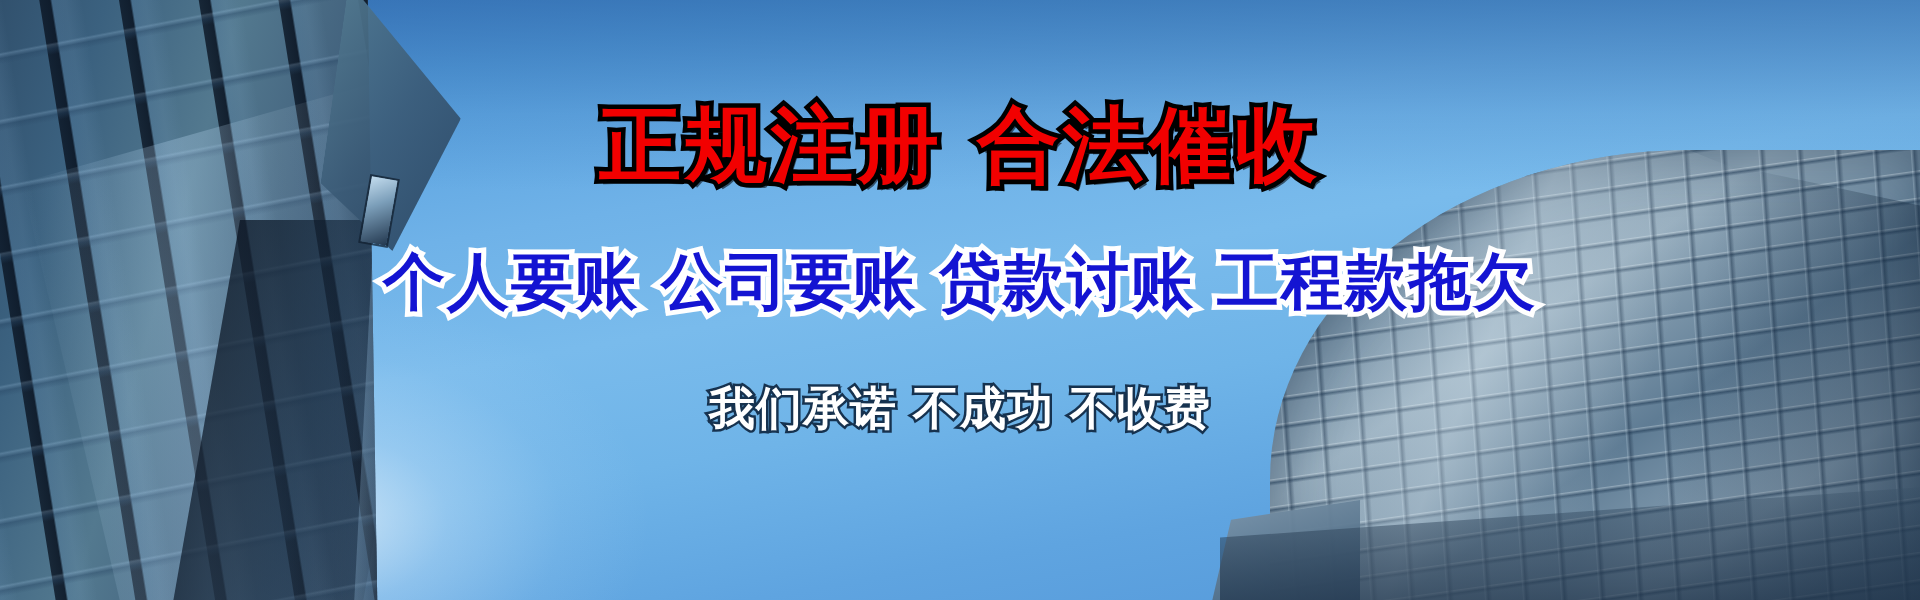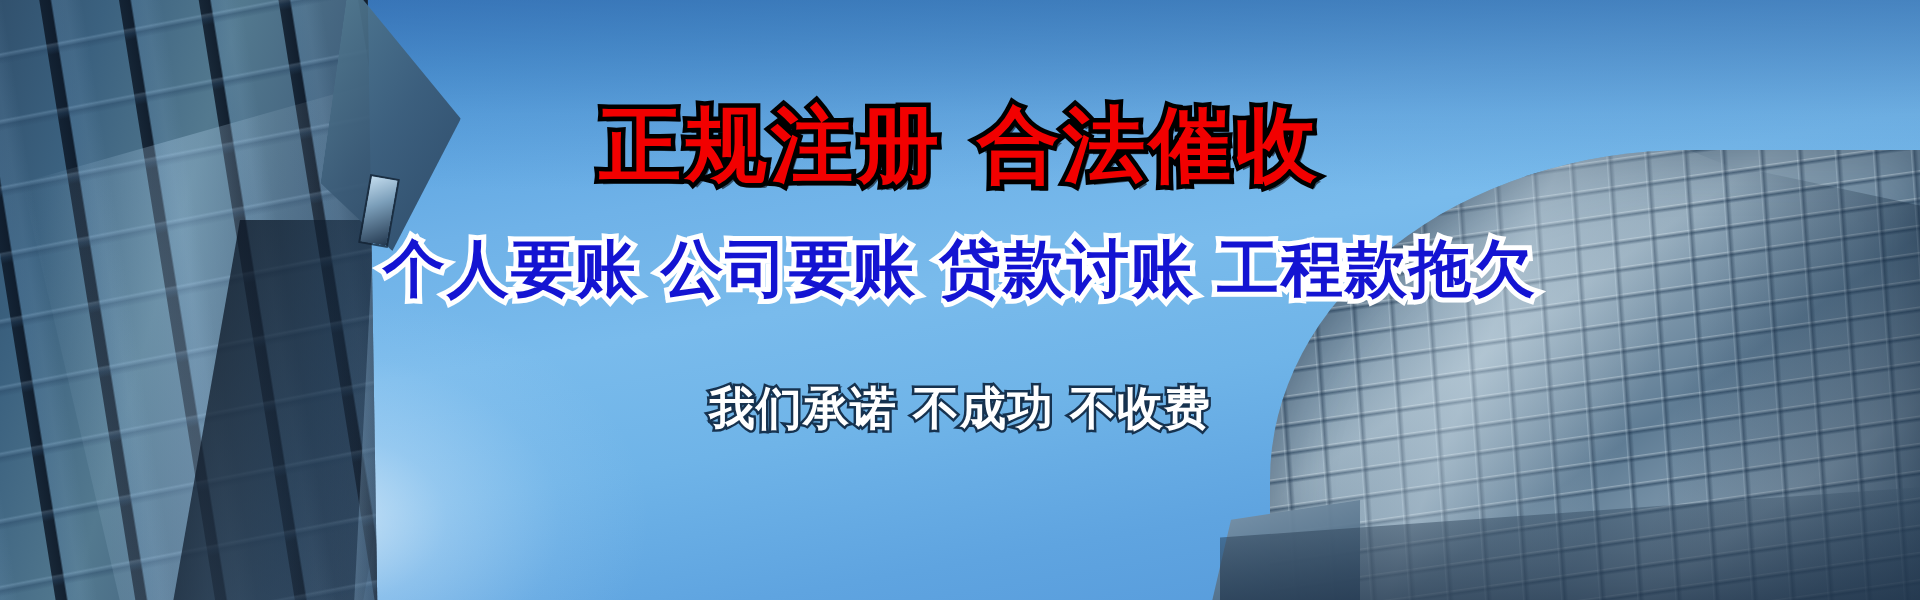--- a/index.html
+++ b/index.html
@@ -204,21 +204,21 @@
     paint-order: stroke fill;
     text-shadow:
        4px 5px 0 rgba(0,0,0,0.55);
     font-family: "DejaVu Sans", "Liberation Sans", sans-serif;
     margin-top: 32px;
   }
   .headline .gap { display: inline-block; width: 34px; }
 
   .subline {
     position: absolute;
-    top: 238px;
+    top: 251px;
     left: 0;
     width: 100%;
     text-align: center;
     font-size: 62px;
     line-height: 1;
     font-weight: 900;
     letter-spacing: 2px;
     color: #1414d2;
     white-space: nowrap;
     -webkit-text-stroke: 10px #ffffff;

